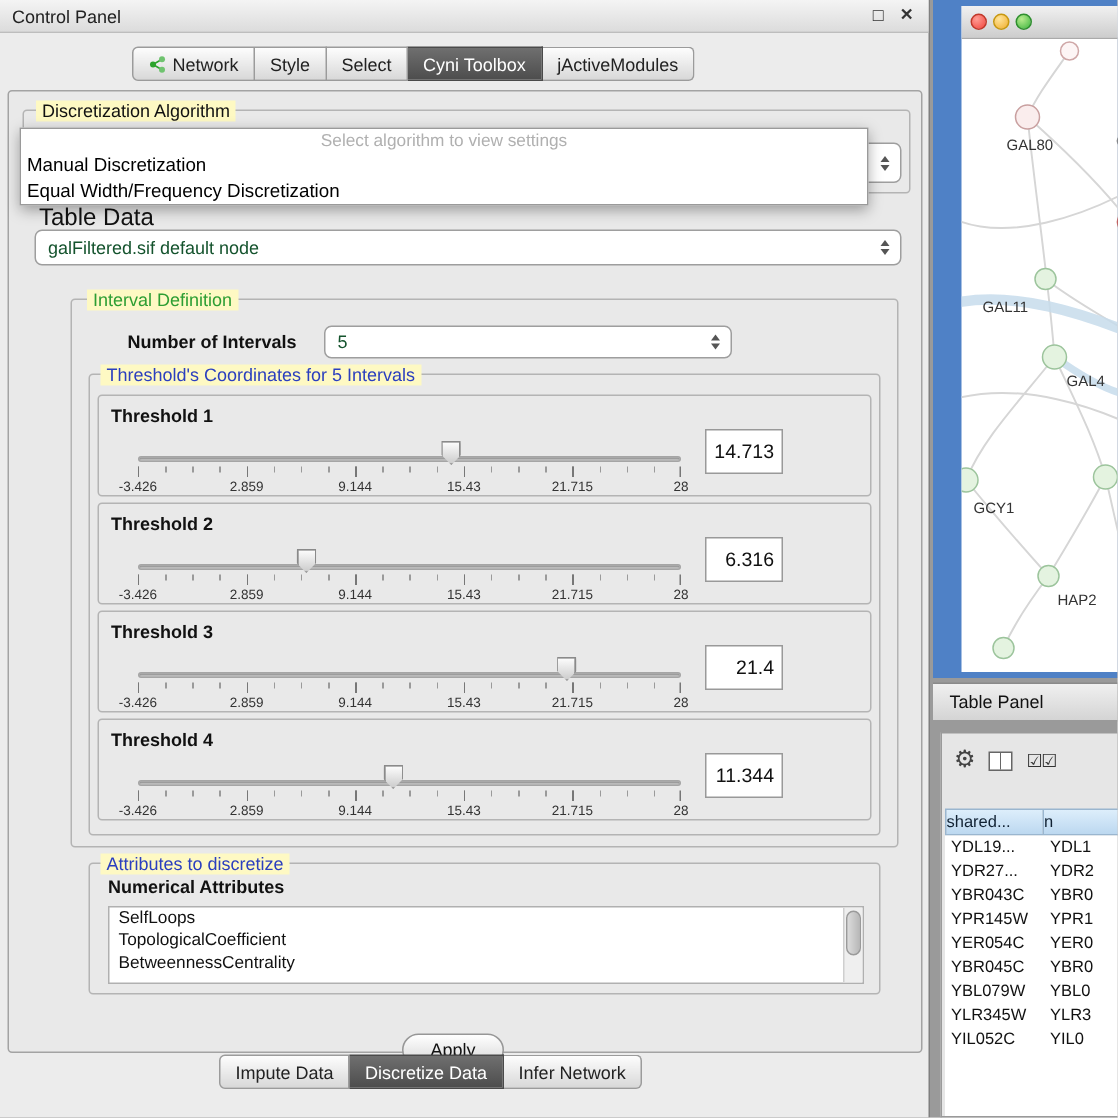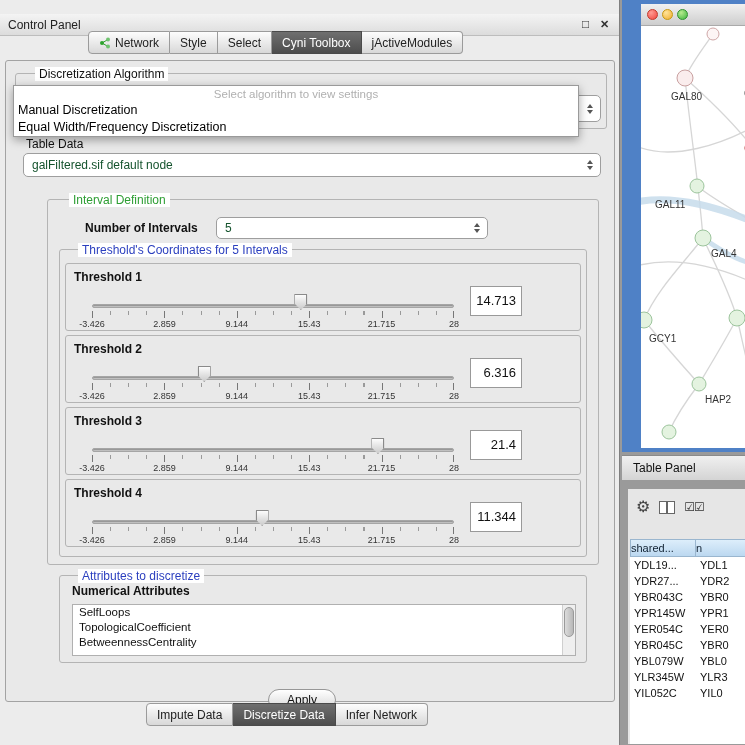--- a/index.html
+++ b/index.html
@@ -1,53 +1,53 @@
 <!DOCTYPE html>
 <html><head>
 <meta charset="utf-8">
 <style>
   *{margin:0;padding:0;box-sizing:border-box;}
   html,body{width:745px;height:745px;}
   body{position:relative;background:#9a9a9a;font-family:"Liberation Sans",sans-serif;font-size:12px;color:#111;overflow:hidden;}
 
   
   .control-panel{position:absolute;left:0;top:0;width:620px;height:745px;background:#ececec;border-right:1px solid #7f7f7f;}
-  .cp-titlebar{position:absolute;left:0;top:0;width:100%;height:22px;background:linear-gradient(#f4f4f4,#dcdcdc);border-bottom:1px solid #bdbdbd;margin-top:14px;}
+  .cp-titlebar{position:absolute;left:0;top:0;width:100%;height:22px;background:linear-gradient(#f4f4f4,#dcdcdc);border-bottom:1px solid #bdbdbd;}
   .cp-title{position:absolute;left:8px;top:4px;font-size:12px;color:#222;}
   .wbtn{position:absolute;top:3px;width:15px;height:15px;text-align:center;line-height:15px;font-size:11px;color:#333;}
   .wbtn.float{right:26px;font-size:12px;}
   .wbtn.close{right:7px;font-weight:bold;}
 
   .tabbar{position:absolute;display:flex;height:23px;}
   .tab{display:flex;align-items:center;gap:4px;padding:0 10px;font-size:12px;background:linear-gradient(#fdfdfd,#d8d8d8);border:1px solid #9b9b9b;border-left:none;color:#222;white-space:nowrap;}
   .tab:first-child{border-left:1px solid #9b9b9b;border-radius:4px 0 0 4px;}
   .tab:last-child{border-radius:0 4px 4px 0;}
   .tab.selected{background:linear-gradient(#6f6f6f,#4d4d4d);color:#fff;border-color:#4a4a4a;}
   .cp-tabs{left:88px;top:31px;}
   .cp-bottom-tabs{left:146px;top:703px;}
 
   .cp-main{position:absolute;left:5px;top:60px;width:610px;height:642px;border:1px solid #a3a3a3;border-radius:3px;background:#e9e9e9;}
 
   .group{position:absolute;border:1px solid #b4b4b4;border-radius:3px;}
-  .group-legend{position:absolute;font-size:12px;background:#ffffff;padding:0 4px;z-index:2;white-space:nowrap;margin-left:11px;}
+  .group-legend{position:absolute;font-size:12px;background:#fef9c3;padding:0 4px;z-index:2;white-space:nowrap;}
   .legend-green{color:#2d9e33;}
   .legend-blue{color:#2b3fbf;}
 
   .combo{position:absolute;background:#fff;border:1px solid #9e9e9e;border-radius:5px;display:flex;align-items:center;}
   .combo-text{flex:1;padding-left:8px;font-size:12px;color:#14532d;white-space:nowrap;overflow:hidden;}
   .stepper{width:13px;display:flex;flex-direction:column;align-items:center;gap:2px;margin-right:4px;}
   .arr-up{width:0;height:0;border-left:3.5px solid transparent;border-right:3.5px solid transparent;border-bottom:4px solid #555;}
   .arr-dn{width:0;height:0;border-left:3.5px solid transparent;border-right:3.5px solid transparent;border-top:4px solid #555;}
 
   .popup{position:absolute;left:7px;top:24px;width:566px;background:#fff;border:1px solid #9a9a9a;box-shadow:0 3px 9px rgba(0,0,0,.35);z-index:40;}
   .popup-placeholder{height:16px;line-height:16px;text-align:center;color:#b0b0b0;font-size:11.5px;}
   .popup-item{height:17px;line-height:17px;padding-left:4px;font-size:12.5px;color:#000;}
   .popup-item.bold{font-weight:normal;}
 
-  .plain-label{position:absolute;font-size:12px;color:#111;}
+  .plain-label{position:absolute;font-size:16px;color:#111;}
   .bold-label{position:absolute;font-size:12px;font-weight:bold;color:#111;}
 
   
   #thresholds{position:absolute;left:59px;top:202px;width:516px;}
   .th-box{position:relative;width:516px;height:68px;border:1px solid #b4b4b4;border-radius:3px;margin-bottom:4px;background:#e9e9e9;}
   .th-label{position:absolute;left:8px;top:6px;font-size:12px;font-weight:bold;}
   .th-track{position:absolute;left:26px;top:40px;width:362px;height:4px;background:#c4c4c4;border:1px solid #a5a5a5;border-radius:2px;box-shadow:inset 0 1px 1px rgba(0,0,0,.25);}
   .th-thumb{position:absolute;top:30px;width:13px;height:16px;background:linear-gradient(#fcfcfc,#cccccc);border:1px solid #8a8a8a;clip-path:polygon(0 0,100% 0,100% 58%,50% 100%,0 58%);filter:drop-shadow(0 1px 1px rgba(0,0,0,.35));z-index:3;}
   .th-ticks-minor{position:absolute;left:26px;top:47px;width:362px;height:4px;background:repeating-linear-gradient(90deg,#9a9a9a 0 1px,transparent 1px 18.1px);}
   .th-ticks-major{position:absolute;left:26px;top:47px;width:362px;height:7px;background:repeating-linear-gradient(90deg,#777 0 1px,transparent 1px 72.4px);border-right:1px solid #777;}

